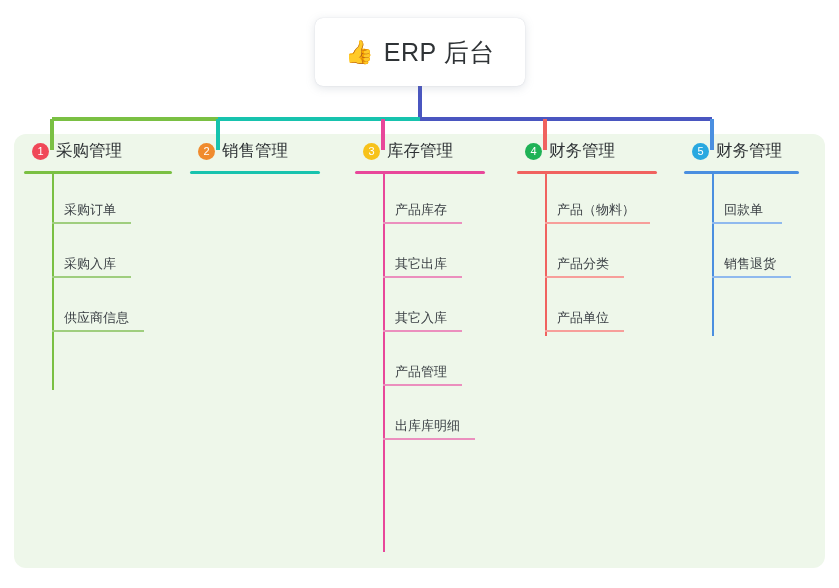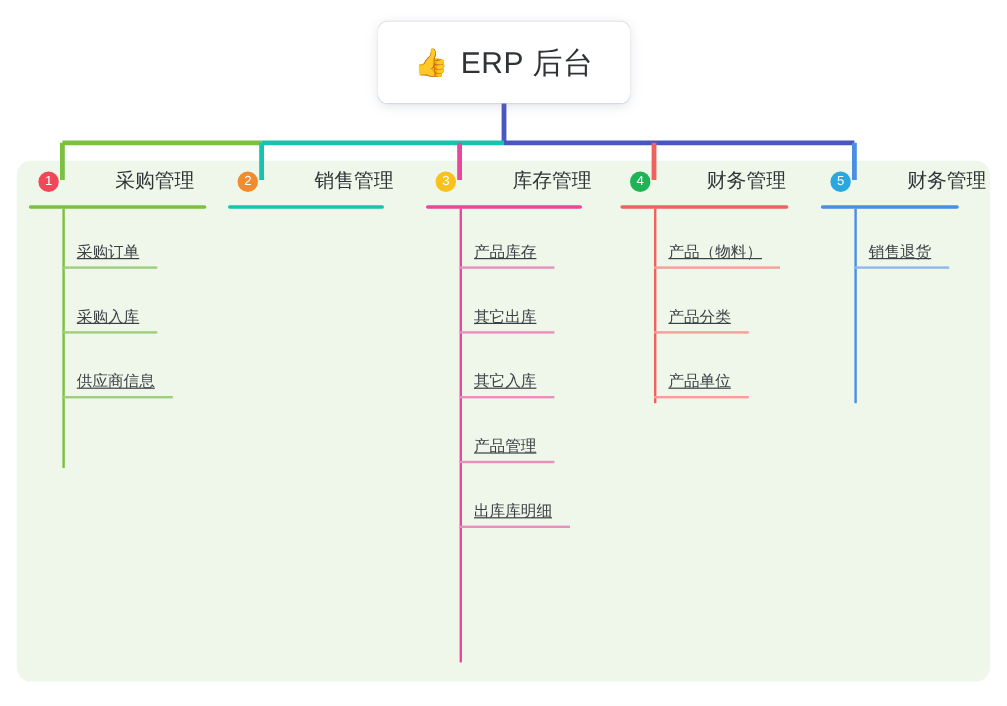--- a/index.html
+++ b/index.html
@@ -98,21 +98,20 @@
     color: #ffffff;
     font-size: 11px;
     line-height: 17px;
     text-align: center;
     font-weight: normal;
     flex: none;
   }
   .col-title {
     font-size: 16.5px;
     color: #2f3336;
-    margin-left: 40px;
   }
   .head-rule {
     height: 3px;
     border-radius: 1.5px;
     margin-top: 3px;
   }
 
   
   .leaves {
     position: relative;
@@ -128,21 +127,20 @@
     position: relative;
     height: 54px;
   }
   .leaf-text {
     position: absolute;
     left: 40px;
     bottom: 9px;
     font-size: 13px;
     color: #3b4045;
     white-space: nowrap;
-    text-decoration: underline;
   }
   .leaf-rule {
     position: absolute;
     left: 28px;
     bottom: 4px;
     height: 2px;
   }
 </style>
 </head>
 <body>
@@ -252,20 +250,24 @@
       </div>
       <div class="column" style="left: 670px; width: 115px;">
         <div class="col-head">
           <span class="badge" style="background: rgb(41, 168, 224);">5</span>
           <span class="col-title">财务管理</span>
         </div>
         <div class="head-rule" style="background: rgb(74, 143, 224); width: 115px;"></div>
         <div class="leaves">
           <div class="spine" style="background: rgb(74, 143, 224); height: 162px;"></div>
           <div class="leaf">
+            <span class="leaf-text">回款单</span>
+            <span class="leaf-rule" style="background: rgb(143, 185, 238); width: 70px;"></span>
+          </div>
+          <div class="leaf">
             <span class="leaf-text">销售退货</span>
             <span class="leaf-rule" style="background: rgb(143, 185, 238); width: 78.8px;"></span>
           </div>
         </div>
       </div>
     </div>
 
 </div>
 
 </body></html>

